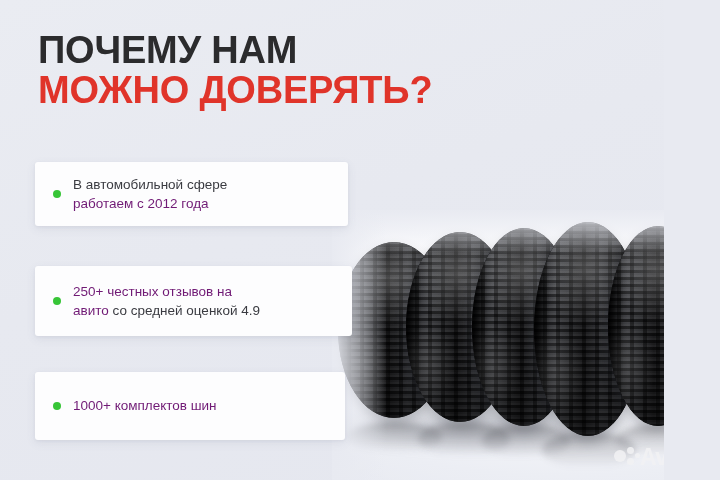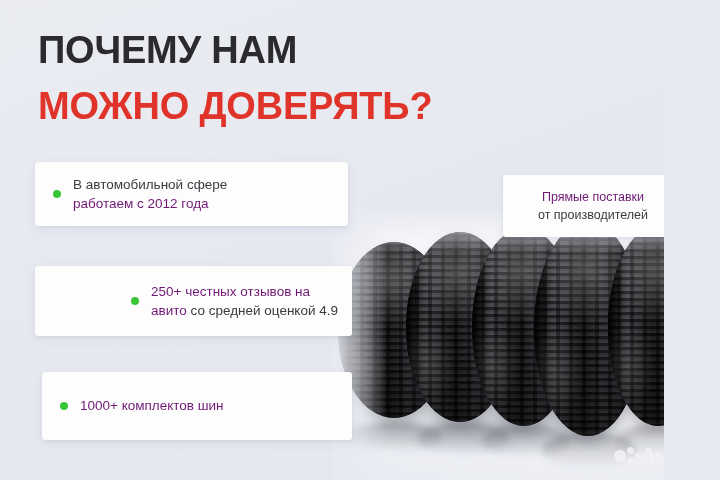--- a/index.html
+++ b/index.html
@@ -159,21 +159,21 @@
     font-weight: 800;
     color: #2b2b2d;
     text-transform: uppercase;
   }
   .headline .line2 {
     display: block;
     font-size: 38px;
     font-weight: 800;
     color: #e0342a;
     text-transform: uppercase;
-    margin-top: 16px;
+    margin-top: 0;
   }
 
   
   .card {
     position: absolute;
     background: #fdfdfe;
     border-radius: 3px;
     box-shadow: 0 3px 10px rgba(93,99,124,0.10), 0 1px 3px rgba(93,99,124,0.07);
     display: flex;
     align-items: center;
@@ -191,22 +191,22 @@
 
   .card .lines {
     font-size: 13.5px;
     line-height: 1.42;
     color: #33343a;
   }
   .card .lines .reg { font-weight: 400; color: #3a3b41; }
   .card .lines .bold { font-weight: 400; color: #701a75; }
 
   #card-1 { left: 35px;  top: 162px; width: 313px; height: 64px; padding: 0 16px 0 18px; }
-  #card-2 { left: 35px;  top: 266px; width: 317px; height: 70px; padding: 0 14px 0 18px; justify-content: flex-end; }
-  #card-3 { left: 42px;  top: 372px; width: 310px; height: 68px; padding: 0 16px 0 18px; }
+  #card-2 { left: 35px;  top: 266px; width: 317px; height: 70px; padding: 0 14px 0 18px; }
+  #card-3 { left: 35px;  top: 372px; width: 310px; height: 68px; padding: 0 16px 0 18px; }
 
   #card-4 {
     left: 503px; top: 175px; width: 180px; height: 62px;
     justify-content: center;
     text-align: center;
     padding: 0 12px;
   }
   #card-4 .lines { font-size: 12.5px; line-height: 1.45; }
 
   
@@ -319,26 +319,20 @@
     </div>
   </div>
 
   <div class="card" id="card-3">
     <span class="bullet"></span>
     <div class="lines">
       <span class="bold">1000+ комплектов шин</span><br>
     </div>
   </div>
 
-  <div class="card" id="card-4">
-    <div class="lines">
-      <span class="bold">Прямые поставки</span><br>
-      <span class="reg">от производителей</span>
-    </div>
-  </div>
 
   <div class="watermark">
     <span class="wm-mark">
       <i class="c1"></i>
         <i class="c2"></i>
         <i class="c3"></i>
         <i class="c4"></i>
     </span>
     <span class="wm-text">Avito</span>
   </div>

